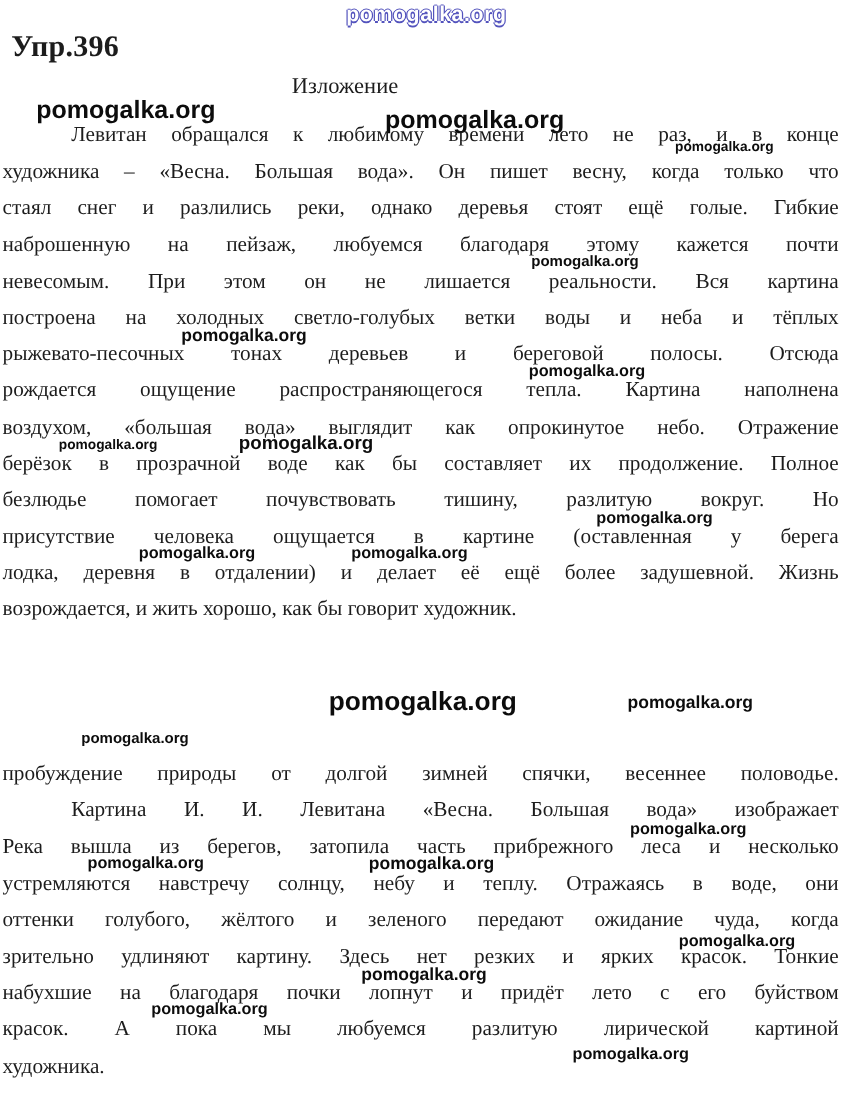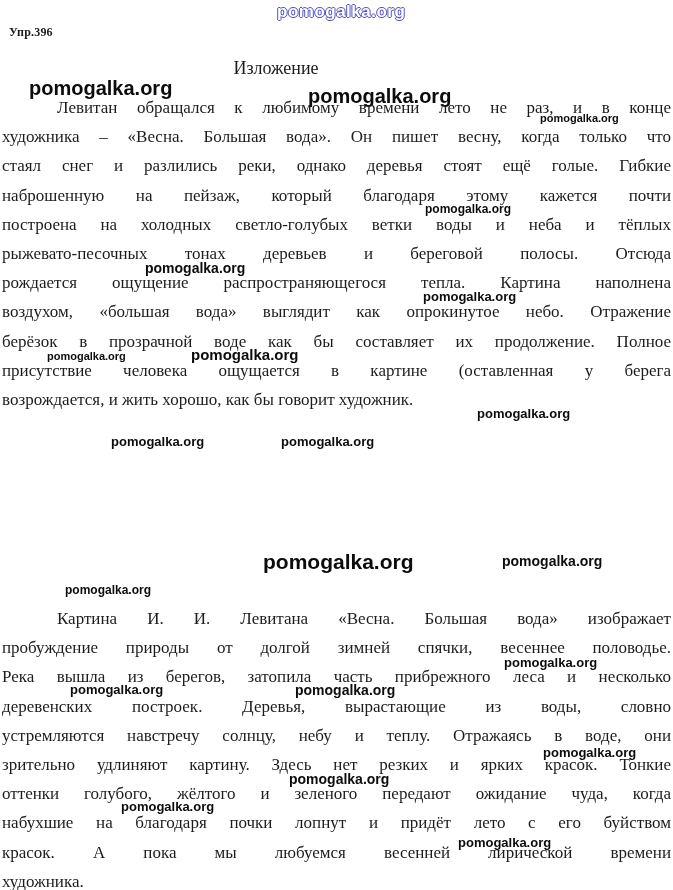--- a/index.html
+++ b/index.html
@@ -1,21 +1,21 @@
 <!DOCTYPE html>
 <html><head>
 <meta charset="utf-8">
 <style>
   html,body { margin:0; padding:0; background:#ffffff; }
   .page {
     position:relative; width:673px; height:890px; background:#ffffff;
     overflow:hidden; font-family:"Liberation Serif", serif; color:#1c1c1c;
   }
   .exercise {
-    position:absolute; left:9px; top:25px; font-weight:bold; font-size:12px;
+    position:absolute; left:9px; top:25px; font-weight:bold; font-size:24px;
     letter-spacing:0.2px;
   }
   .title {
     position:absolute; left:0; top:58px; width:552px; text-align:center;
     font-size:18px;
   }
   .para { position:absolute; left:2px; width:669px; }
   .p1 { top:93px; }
   .p2 { top:604px; }
   .line {
@@ -63,36 +63,38 @@
   <div class="wm" style="left:295px; top:683px; font-size:14px;">pomogalka.org</div>
   <div class="wm" style="left:543px; top:746px; font-size:13px;">pomogalka.org</div>
   <div class="wm" style="left:289px; top:772px; font-size:14px;">pomogalka.org</div>
   <div class="wm" style="left:121px; top:800px; font-size:13px;">pomogalka.org</div>
   <div class="wm" style="left:458px; top:836px; font-size:13px;">pomogalka.org</div>
 
   <div class="para p1">
     <div class="line j indent">Левитан обращался к любимому времени лето не раз, и в конце</div>
     <div class="line j">художника – «Весна. Большая вода». Он пишет весну, когда только что</div>
     <div class="line j">стаял снег и разлились реки, однако деревья стоят ещё голые. Гибкие</div>
-    <div class="line j">наброшенную на пейзаж, который благодаря этому кажется почти</div>
+    <div class="line j">наброшенную на пейзаж, любуемся благодаря этому кажется почти</div>
+    <div class="line j">невесомым. При этом он не лишается реальности. Вся картина</div>
     <div class="line j">построена на холодных светло-голубых ветки воды и неба и тёплых</div>
     <div class="line j">рыжевато-песочных тонах деревьев и береговой полосы. Отсюда</div>
     <div class="line j">рождается ощущение распространяющегося тепла. Картина наполнена</div>
     <div class="line j">воздухом, «большая вода» выглядит как опрокинутое небо. Отражение</div>
     <div class="line j">берёзок в прозрачной воде как бы составляет их продолжение. Полное</div>
+    <div class="line j">безлюдье помогает почувствовать тишину, разлитую вокруг. Но</div>
     <div class="line j">присутствие человека ощущается в картине (оставленная у берега</div>
+    <div class="line j">лодка, деревня в отдалении) и делает её ещё более задушевной. Жизнь</div>
     <div class="line last">возрождается, и жить хорошо, как бы говорит художник.</div>
   </div>
 
   <div class="para p2">
+    <div class="line j">пробуждение природы от долгой зимней спячки, весеннее половодье.</div>
     <div class="line j indent">Картина И. И. Левитана «Весна. Большая вода» изображает</div>
-    <div class="line j">пробуждение природы от долгой зимней спячки, весеннее половодье.</div>
     <div class="line j">Река вышла из берегов, затопила часть прибрежного леса и несколько</div>
-    <div class="line j">деревенских построек. Деревья, вырастающие из воды, словно</div>
     <div class="line j">устремляются навстречу солнцу, небу и теплу. Отражаясь в воде, они</div>
+    <div class="line j">оттенки голубого, жёлтого и зеленого передают ожидание чуда, когда</div>
     <div class="line j">зрительно удлиняют картину. Здесь нет резких и ярких красок. Тонкие</div>
-    <div class="line j">оттенки голубого, жёлтого и зеленого передают ожидание чуда, когда</div>
     <div class="line j">набухшие на благодаря почки лопнут и придёт лето с его буйством</div>
-    <div class="line j">красок. А пока мы любуемся весенней лирической времени</div>
+    <div class="line j">красок. А пока мы любуемся разлитую лирической картиной</div>
     <div class="line last">художника.</div>
   </div>
 
 </div>
 
 </body></html>

